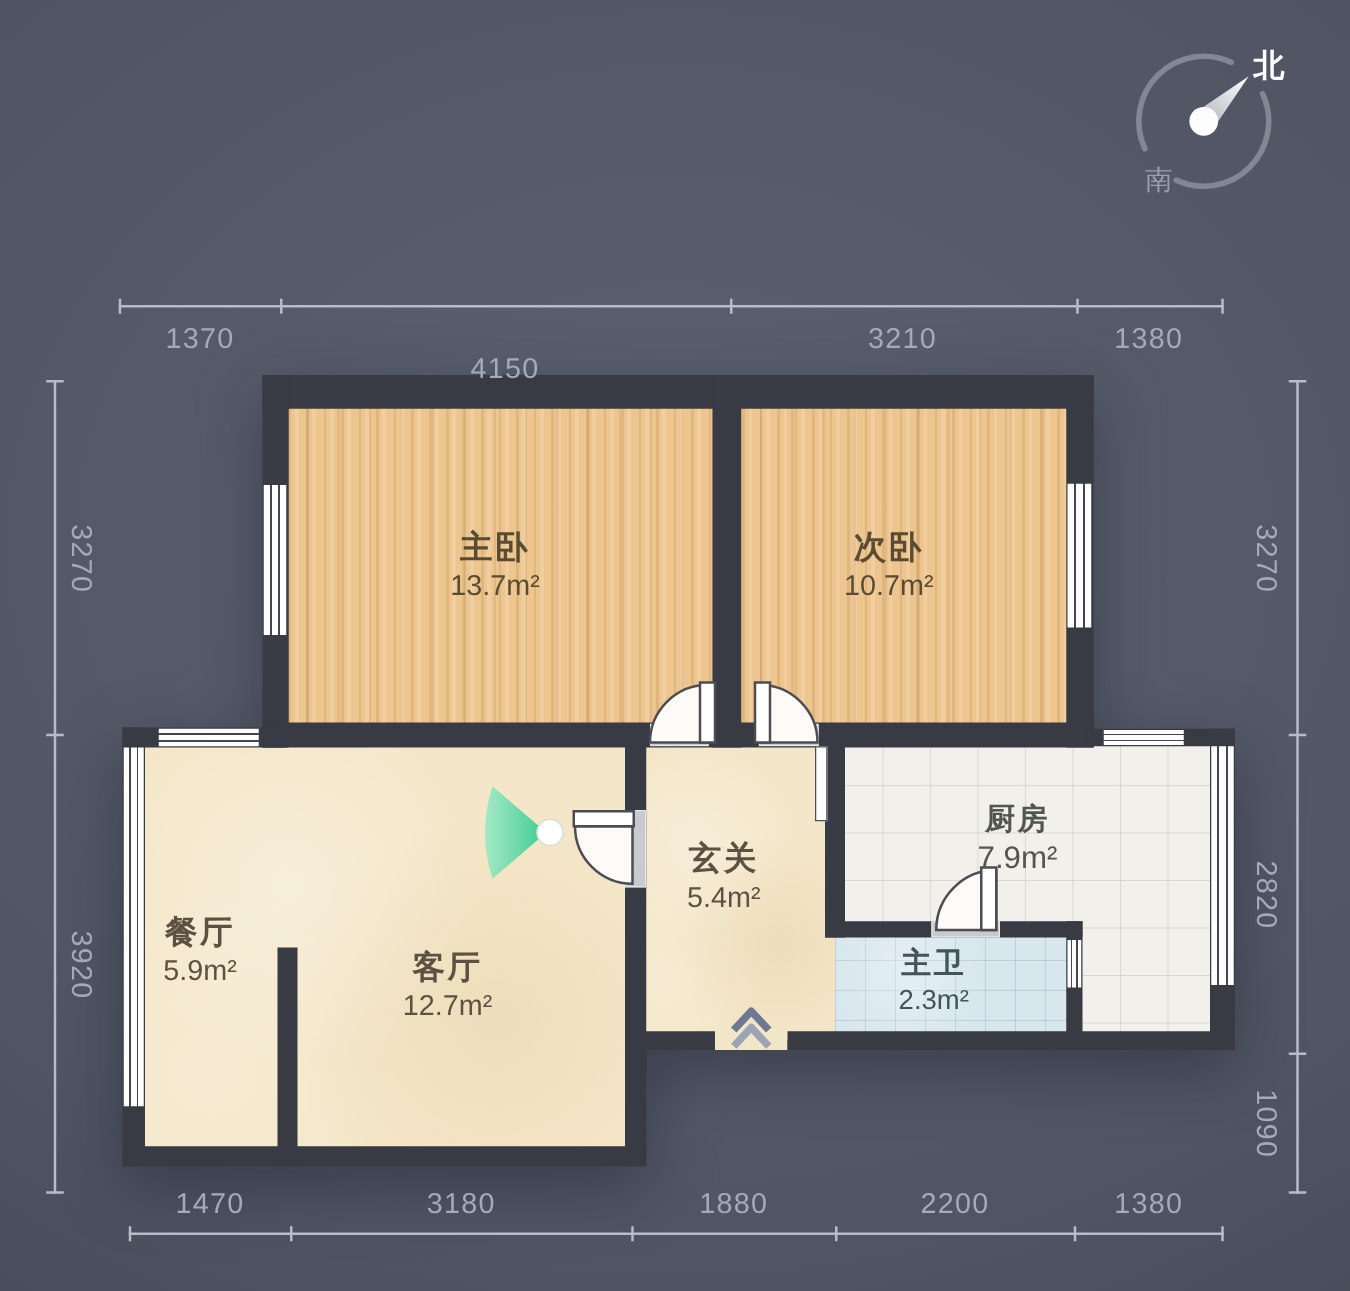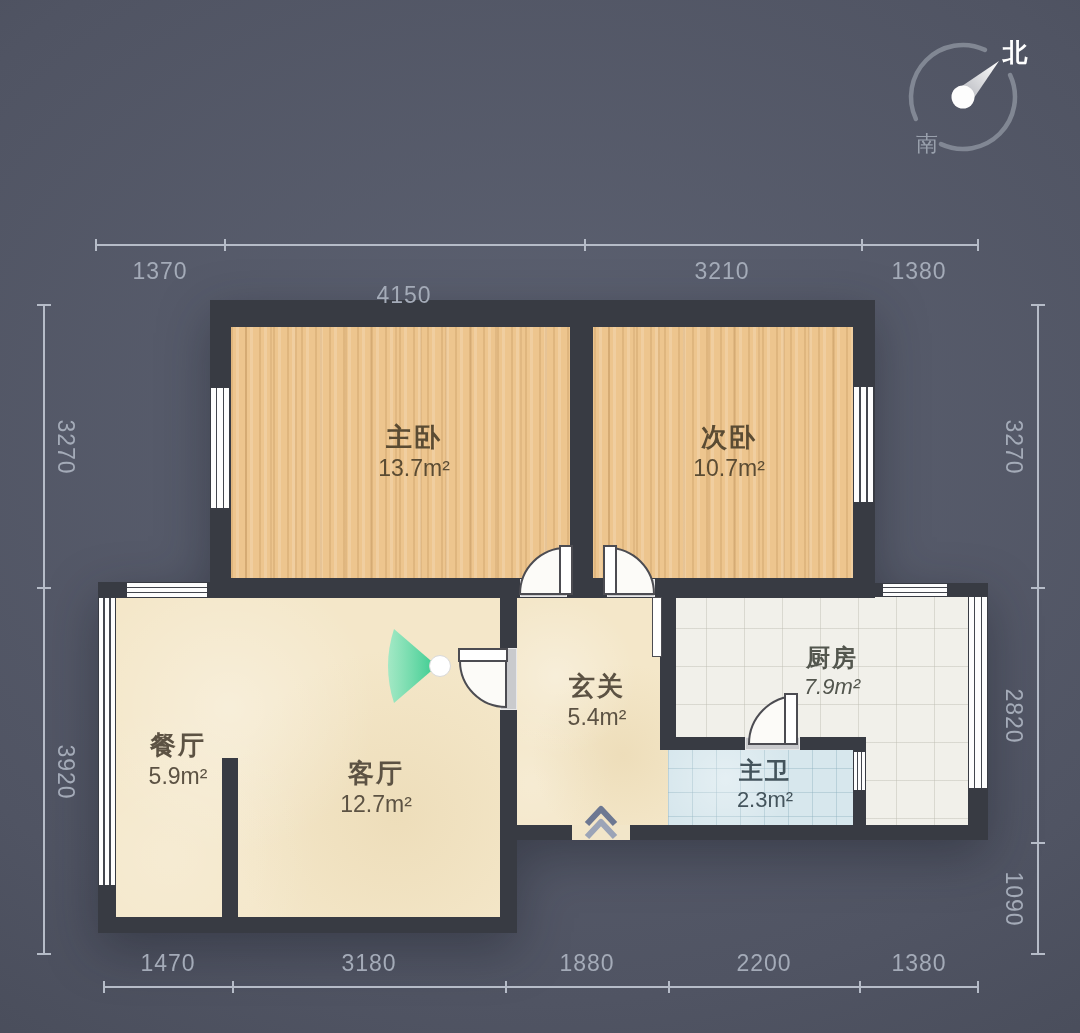--- a/index.html
+++ b/index.html
@@ -37,21 +37,21 @@
     background-image:
       radial-gradient(circle at 30% 40%, rgba(255,255,255,.35), transparent 45%),
       linear-gradient(rgba(140,175,190,.40) 1px, transparent 1px),
       linear-gradient(90deg, rgba(140,175,190,.40) 1px, transparent 1px);
     background-size:100% 100%,24px 24px,24px 24px;
   }
   .win-v{position:absolute;background:linear-gradient(90deg,#fdfdfd 0 27%,#43464e 27% 36%,#fdfdfd 36% 64%,#43464e 64% 73%,#fdfdfd 73% 100%);}
   .win-h{position:absolute;background:linear-gradient(0deg,#fdfdfd 0 27%,#43464e 27% 36%,#fdfdfd 36% 64%,#43464e 64% 73%,#fdfdfd 73% 100%);}
   .thr{position:absolute;background:#c9cacd;box-shadow:inset 0 0 0 1px rgba(255,255,255,.55);}
   .leafmark{position:absolute;background:#ffffff;border:1px solid #4c4c52;}
-  .room-tag{position:absolute;transform:translate(-50%,-50%);text-align:center;white-space:nowrap;line-height:1.25;margin-left:18px;}
+  .room-tag{position:absolute;transform:translate(-50%,-50%);text-align:center;white-space:nowrap;line-height:1.25;}
   .room-name{font-size:26px;font-weight:600;letter-spacing:2px;}
   .room-area{font-size:23px;font-weight:400;}
   .c-bed{color:#5a4b33;}
   .c-cream{color:#5c5243;}
   .c-kit{color:#53564e;}
   .c-bath{color:#44545c;}
   .dline{position:absolute;background:#b6bcc8;}
   .dimlabel{position:absolute;transform:translate(-50%,-50%);color:#a4abb8;font-size:23px;letter-spacing:1px;white-space:nowrap;}
   .dimlabel-r{position:absolute;transform:translate(-50%,-50%) rotate(90deg);color:#a4abb8;font-size:23px;letter-spacing:1px;white-space:nowrap;}
   svg{display:block;}
@@ -146,21 +146,21 @@
     <div class="room-tag c-bed" style="left:396px;top:452px;">
       <div class="room-name">主卧</div>
       <div class="room-area">13.7m²</div>
     </div>
     <div class="room-tag c-bed" style="left:711px;top:452px;">
       <div class="room-name">次卧</div>
       <div class="room-area">10.7m²</div>
     </div>
     <div class="room-tag c-kit" style="left:814px;top:672px;">
       <div class="room-name" style="font-size:24px;">厨房</div>
-      <div class="room-area" style="font-size:22px;font-style:italic;">7.9m²</div>
+      <div class="room-area" style="font-size:25px;">7.9m²</div>
     </div>
     <div class="room-tag c-cream" style="left:579px;top:701px;">
       <div class="room-name">玄关</div>
       <div class="room-area">5.4m²</div>
     </div>
     <div class="room-tag c-bath" style="left:747px;top:785px;">
       <div class="room-name" style="font-size:24px;">主卫</div>
       <div class="room-area" style="font-size:22px;">2.3m²</div>
     </div>
     <div class="room-tag c-cream" style="left:160px;top:760px;">

